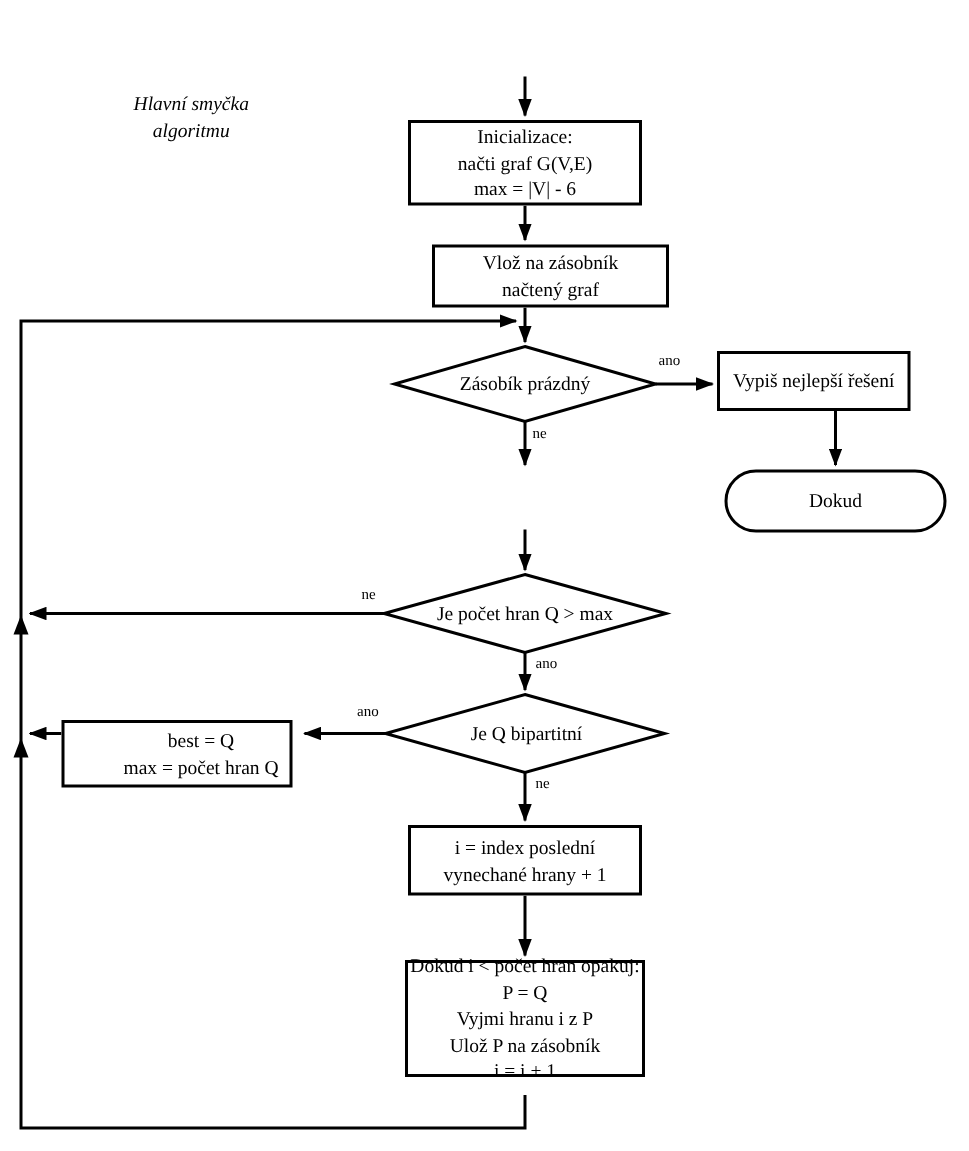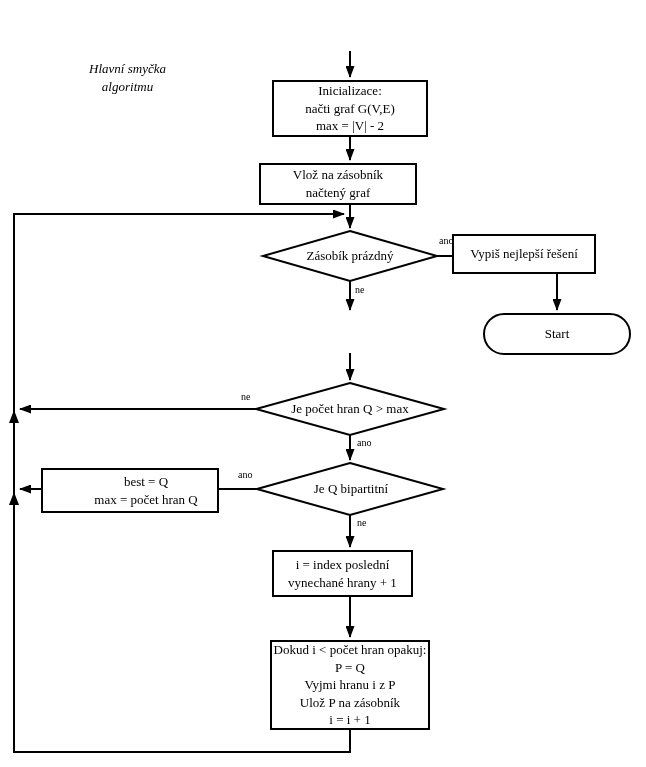--- a/index.html
+++ b/index.html
@@ -63,37 +63,37 @@
     <polygon points="350,383 444,409 350,435 256,409" fill="#fff" stroke="#000" stroke-width="2"></polygon>
     <polygon points="350,463 443,489 350,515 257,489" fill="#fff" stroke="#000" stroke-width="2"></polygon>
   </svg>
 
   <div class="annotation">Hlavní smyčka
 algoritmu</div>
 
 
   <div class="node" style="left:272px; top:80px; width:156px; height:57px;">Inicializace:
 načti graf G(V,E)
-max = |V| - 2</div>
+max = |V| - 6</div>
 
-  <div class="node" style="left:259px; top:163px; width:158px; height:42px;">Vlož na zásobník
+  <div class="node" style="left:288px; top:163px; width:158px; height:42px;">Vlož na zásobník
 načtený graf</div>
 
-  <div class="node" style="left:452px; top:234px; width:144px; height:40px;">Vypiš nejlepší řešení</div>
+  <div class="node" style="left:478px; top:234px; width:129px; height:40px;">Vypiš nejlepší řešení</div>
 
-  <div class="node stadium" style="left:483px; top:313px; width:148px; height:42px;">Start</div>
+  <div class="node stadium" style="left:483px; top:313px; width:148px; height:42px;">Dokud</div>
 
 
-  <div class="node" style="left:41px; top:468px; width:178px; height:45px;padding-left:32px;">best = Q
+  <div class="node" style="left:41px; top:480px; width:154px; height:45px;padding-left:32px;">best = Q
 max = počet hran Q</div>
 
-  <div class="node" style="left:272px; top:550px; width:141px; height:47px;">i = index poslední
+  <div class="node" style="left:272px; top:550px; width:156px; height:47px;">i = index poslední
 vynechané hrany + 1</div>
 
-  <div class="node" style="left:270px; top:640px; width:160px; height:90px;">Dokud i &lt; počet hran opakuj:
+  <div class="node" style="left:270px; top:640px; width:160px; height:78px;">Dokud i &lt; počet hran opakuj:
 P = Q
 Vyjmi hranu i z P
 Ulož P na zásobník
 i = i + 1</div>
 
   <div class="dlabel" style="left:272px; top:246px; width:156px; height:20px;">Zásobík prázdný</div>
   <div class="dlabel" style="left:258px; top:399px; width:184px; height:20px;">Je počet hran Q &gt; max</div>
   <div class="dlabel" style="left:263px; top:479px; width:176px; height:20px;">Je Q bipartitní</div>
 
   <div class="elabel" style="left:439px; top:236px;">ano</div>

